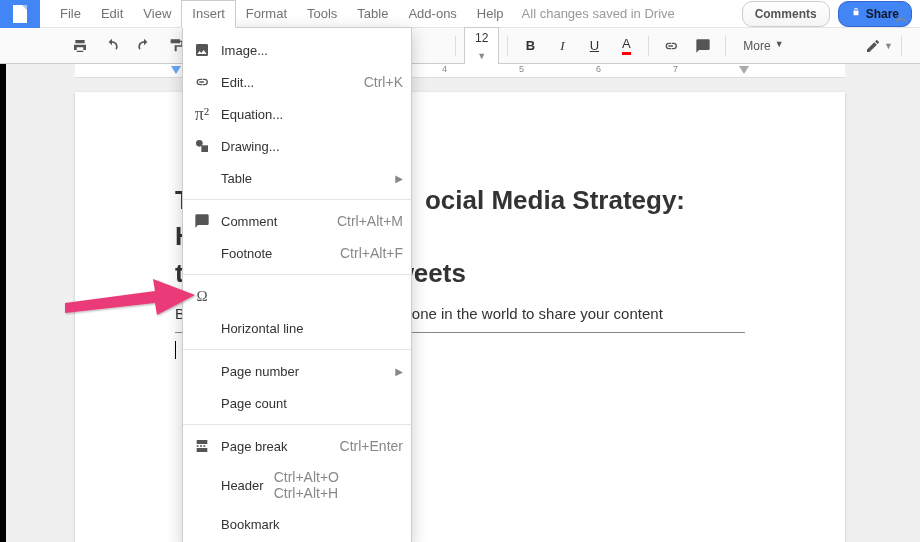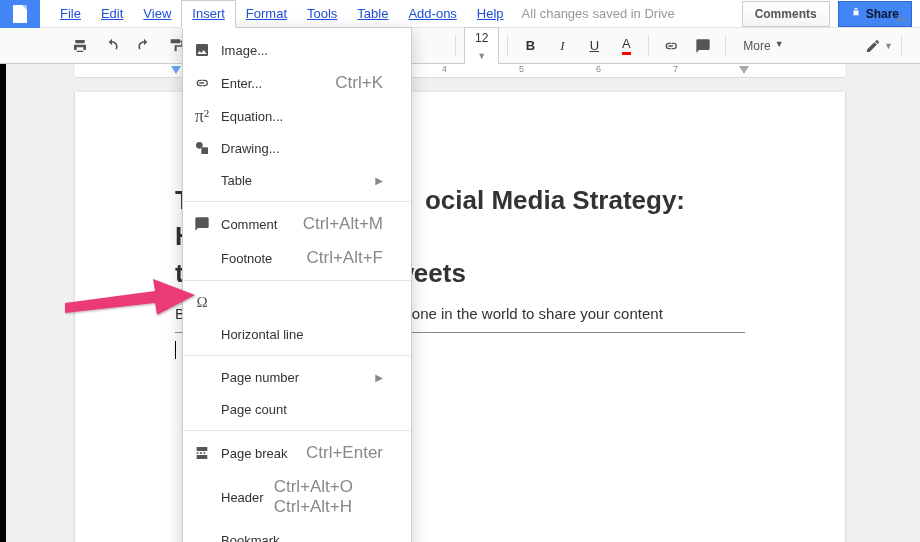--- a/index.html
+++ b/index.html
@@ -2,48 +2,48 @@
 <html><head>
 <meta charset="utf-8">
 <style>
   * { box-sizing: border-box; margin: 0; padding: 0; }
   body { font-family: Arial, sans-serif; font-size: 13px; color: #333; background: #fff; width: 920px; height: 542px; overflow: hidden; position: relative; }
   .top-bar { display: flex; align-items: center; height: 28px; border-bottom: 1px solid #e5e5e5; padding: 0 8px 0 0; }
   .logo { width: 40px; height: 28px; background: #4285f4; display:flex; align-items:center; justify-content:center; margin-right: 10px; }
   .logo-inner { width: 14px; height: 18px; background:#fff; position:relative;}
   .logo-inner::after{content:"";position:absolute;top:0;right:0;width:0;height:0;border-left:5px solid transparent;border-top:5px solid #a3c4f9;}
   .menu-bar { display:flex; flex:1; align-items:center; height:28px;}
-  .menu-item { padding: 0 10px; height:28px; display:flex; align-items:center; cursor:pointer; color:#1d4ed8;text-decoration:underline;}
+  .menu-item { padding: 0 10px; height:28px; display:flex; align-items:center; cursor:pointer; color:#737373;}
   .menu-item.active { border:1px solid #ccc; border-bottom:1px solid #fff; position:relative; z-index:20; background:#fff;}
   .save-text { color:#999; margin-left: 8px; text-align: right;}
   .top-right { display:flex; gap:8px; align-items:center; margin-left:auto;}
-  .btn { border:1px solid #ccc; background:linear-gradient(#fff,#f5f5f5); padding: 5px 12px; border-radius:0; font-size:12px; font-weight:bold; color:#555; cursor:pointer;}
+  .btn { border:1px solid #ccc; background:linear-gradient(#fff,#f5f5f5); padding: 5px 12px; border-radius:10px; font-size:12px; font-weight:bold; color:#555; cursor:pointer;}
   .btn-share { background:#4285f4; border-color:#3367d6; color:#0f172a; display:flex; align-items:flex-start; gap:5px;}
   .lock-icon { width:10px; height:10px; fill:#fff;}
   .toolbar { display:flex; align-items:center; height:36px; border-bottom:1px solid #ccc; background:#fafafa; padding: 0 14px; gap:4px; box-shadow: 0 1px 2px rgba(0,0,0,0.05);}
   .tb-btn { width:28px; height:28px; display:flex; align-items:center; justify-content:center; cursor:pointer; border-radius:2px;}
   .tb-sep { width:1px; height:20px; background:#ddd; margin:0 4px;}
   .fontsize-box{ border:1px solid #ccc; padding:3px 10px; background:#fff; font-size:12px; display:flex; align-items:center; gap:6px;flex-direction:column;}
   .more-btn{ border:1px solid transparent; padding:4px 8px; font-size:12px; color:#555; display:flex; align-items:flex-start; gap:4px; cursor:pointer;}
   .canvas-area { position:relative; background:#f0f0f0; height: calc(542px - 28px - 36px); display:flex; justify-content:center; padding-top:14px;}
   .left-shadow { position:absolute; left:0; top:0; bottom:0; width:6px; background:#000;}
   .ruler { position:absolute; top:0; left:50%; transform:translateX(-50%); width:770px; height:14px; background:#fff; border-bottom:1px solid #ddd; font-size:9px; color:#888; display:flex;}
   .ruler-tick{ position:relative; width:77px; text-align:center;}
   .ruler-marker{position:absolute;top:2px;left:96px;width:0;height:0;border-left:5px solid transparent;border-right:5px solid transparent;border-top:8px solid #69a8f5;}
   .ruler-end{position:absolute;top:2px;right:96px;width:0;height:0;border-left:5px solid transparent;border-right:5px solid transparent;border-top:8px solid #aaa;}
   .page { width:770px; background:#fff; box-shadow:0 1px 3px rgba(0,0,0,0.2); padding: 90px 100px 40px 100px; position:relative; margin-top:14px; height:520px;}
   .page h1{ font-size:26px; font-weight:bold; line-height:1.4; margin-bottom:14px;}
   .page p{ font-size:15px; margin-bottom:10px;}
   .hr{ border:none; border-top:1px solid #888; margin:8px 0;}
   .cursor{ display:inline-block; width:1px; height:18px; background:#000; vertical-align:middle;}
   .dropdown { position:absolute; top:27px; left:182px; width:230px; background:#fff; border:1px solid #ccc; box-shadow:0 4px 16px rgba(0,0,0,0.2); z-index:15; padding:6px 0;}
-  .dd-row{ display:flex; align-items:center; padding: 7px 28px 7px 10px; font-size:13px; color:#333; cursor:pointer; gap:10px;}
+  .dd-row{ display:flex; align-items:center; padding: 7px 8px 7px 10px; font-size:13px; color:#333; cursor:pointer; gap:10px;}
   .dd-icon{ width:18px; height:18px; display:flex; align-items:center; justify-content:center; color:#555; flex-shrink:0;}
   .dd-label{ flex:1;}
-  .dd-shortcut{ color:#888; font-size:17px;}
+  .dd-shortcut{ color:#888; font-size:14px;}
   .dd-sep{ height:1px; background:#e5e5e5; margin:5px 0;}
   .arrow-right{ color:#888; font-size:10px;}
   .annotation-arrow { position:absolute; top:273px; left:60px; z-index:30;}
   .tb-icon{width:16px;height:16px;fill:#555;}
   .chevrons{position:absolute;right:12px;top:8px;color:#888;cursor:pointer;}
 </style>
 </head>
 <body>
 
 <div class="top-bar">
@@ -175,21 +175,21 @@
         </svg>
       </span>
       <span class="dd-label">Image...</span>
     </div>
     <div class="dd-row">
       <span class="dd-icon">
         <svg width="16" height="16" viewBox="0 0 24 24" fill="#555">
           <path d="M3.9 12a5 5 0 015-5h3v2h-3a3 3 0 100 6h3v2h-3a5 5 0 01-5-5zm9-5h3a5 5 0 010 10h-3v-2h3a3 3 0 100-6h-3V7zm-4 4h6v2H8v-2z"></path>
         </svg>
       </span>
-      <span class="dd-label">Enter...</span>
+      <span class="dd-label">Edit...</span>
       <span class="dd-shortcut">Ctrl+K</span>
     </div>
     <div class="dd-row">
       <span class="dd-icon">
         <span style="font-family:serif;font-size:18px">π²</span>
       </span>
       <span class="dd-label">Equation...</span>
     </div>
     <div class="dd-row">
       <span class="dd-icon">

